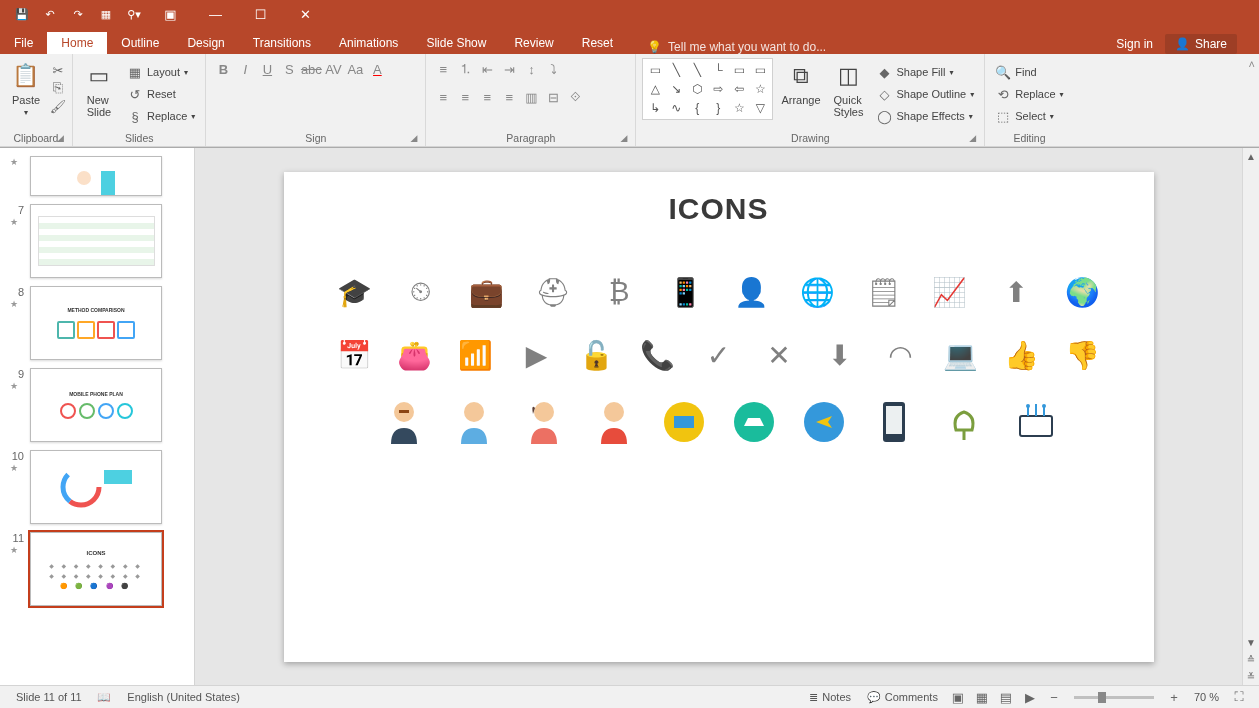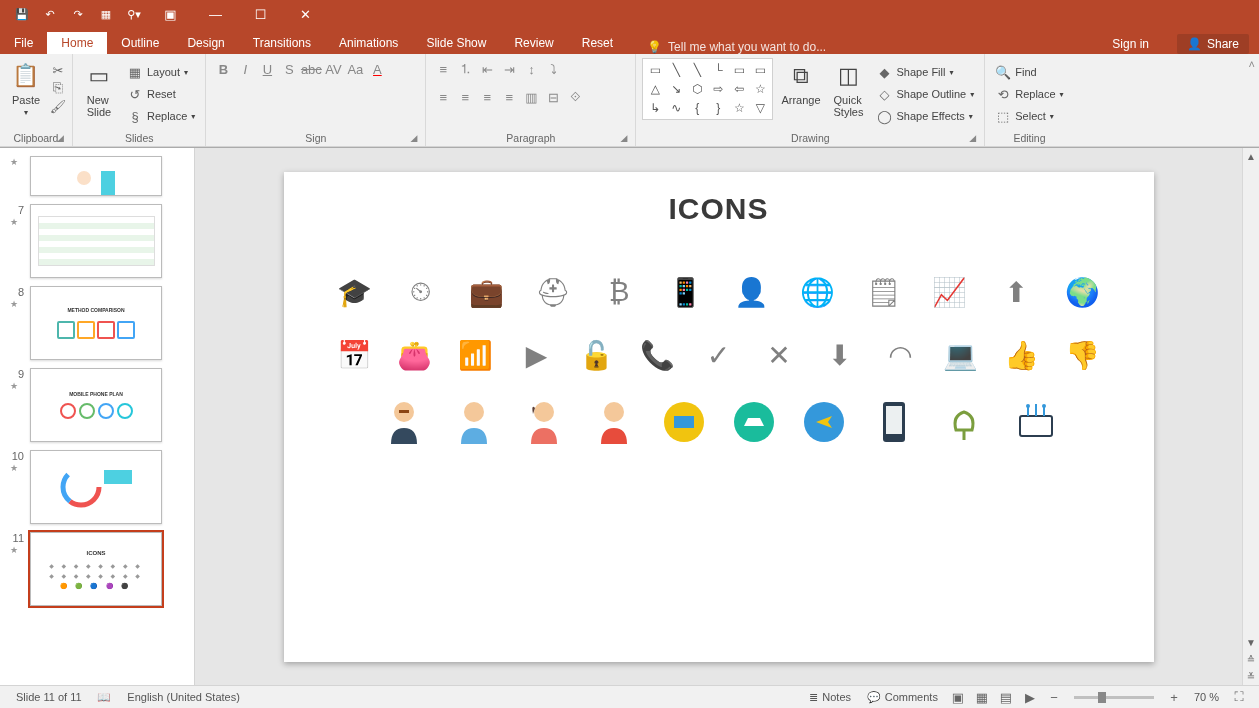--- a/index.html
+++ b/index.html
@@ -8,21 +8,21 @@
 .qat{display:flex;gap:0;margin-left:8px;align-items:center}
 .qat-btn{width:28px;height:24px;display:flex;align-items:center;justify-content:center;color:#fff}
 .title-text{flex:1;text-align:center;font-size:12px}
 .win-controls{display:flex}
 .win-btn{width:45px;height:29px;display:flex;align-items:center;justify-content:center;font-size:13px}
 .tabbar{height:25px;background:#B7472A;display:flex;align-items:flex-end;color:#fff;font-size:12px}
 .file-tab{padding:4px 14px;background:#B7472A;color:#fff}
 .tab{padding:4px 14px;cursor:pointer}
 .tab.active{background:#fff;color:#B7472A}
 .tell-me{display:flex;align-items:center;gap:6px;margin-left:20px;opacity:.85}
-.tabbar-right{margin-left:auto;display:flex;align-items:center;gap:28px;padding-right:10px}
+.tabbar-right{margin-left:auto;display:flex;align-items:center;gap:12px;padding-right:22px}
 .share-btn{background:#9e3e25;padding:3px 10px;border-radius:2px;display:flex;align-items:center;gap:5px}
 .ribbon{height:93px;background:#F1F1F1;border-bottom:1px solid #d4d4d4;display:flex;font-size:11px;color:#444}
 .group{border-right:1px solid #d9d9d9;padding:4px 6px 0;display:flex;flex-direction:column;position:relative}
 .group-body{flex:1;display:flex;align-items:flex-start;gap:4px}
 .group-label{text-align:center;font-size:10.5px;color:#666;padding:2px 0;position:relative}
 .group-label .dlg{position:absolute;right:2px;top:3px;font-size:9px;color:#888}
 .big-btn{display:flex;flex-direction:column;align-items:center;gap:2px;padding:2px 4px;font-size:11px;color:#444}
 .big-btn .ico{width:32px;height:32px;display:flex;align-items:center;justify-content:center;font-size:22px}
 .small-row{display:flex;flex-direction:column;gap:2px}
 .sm-btn{display:flex;align-items:center;gap:4px;padding:2px 4px;font-size:11px}

